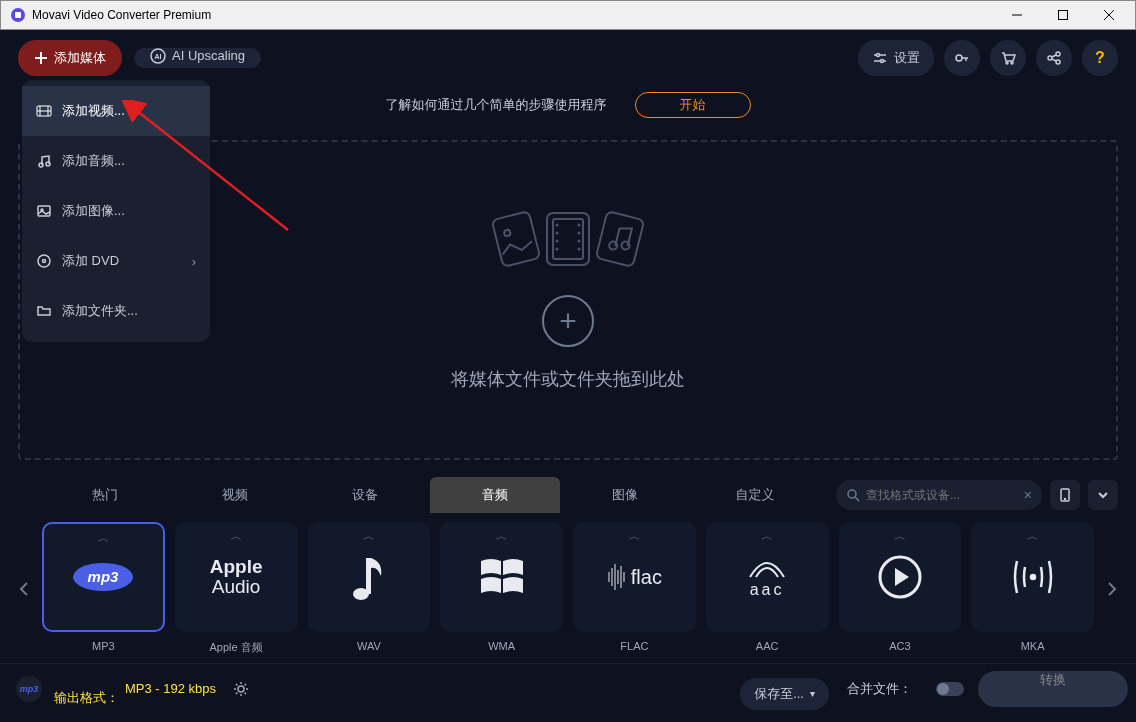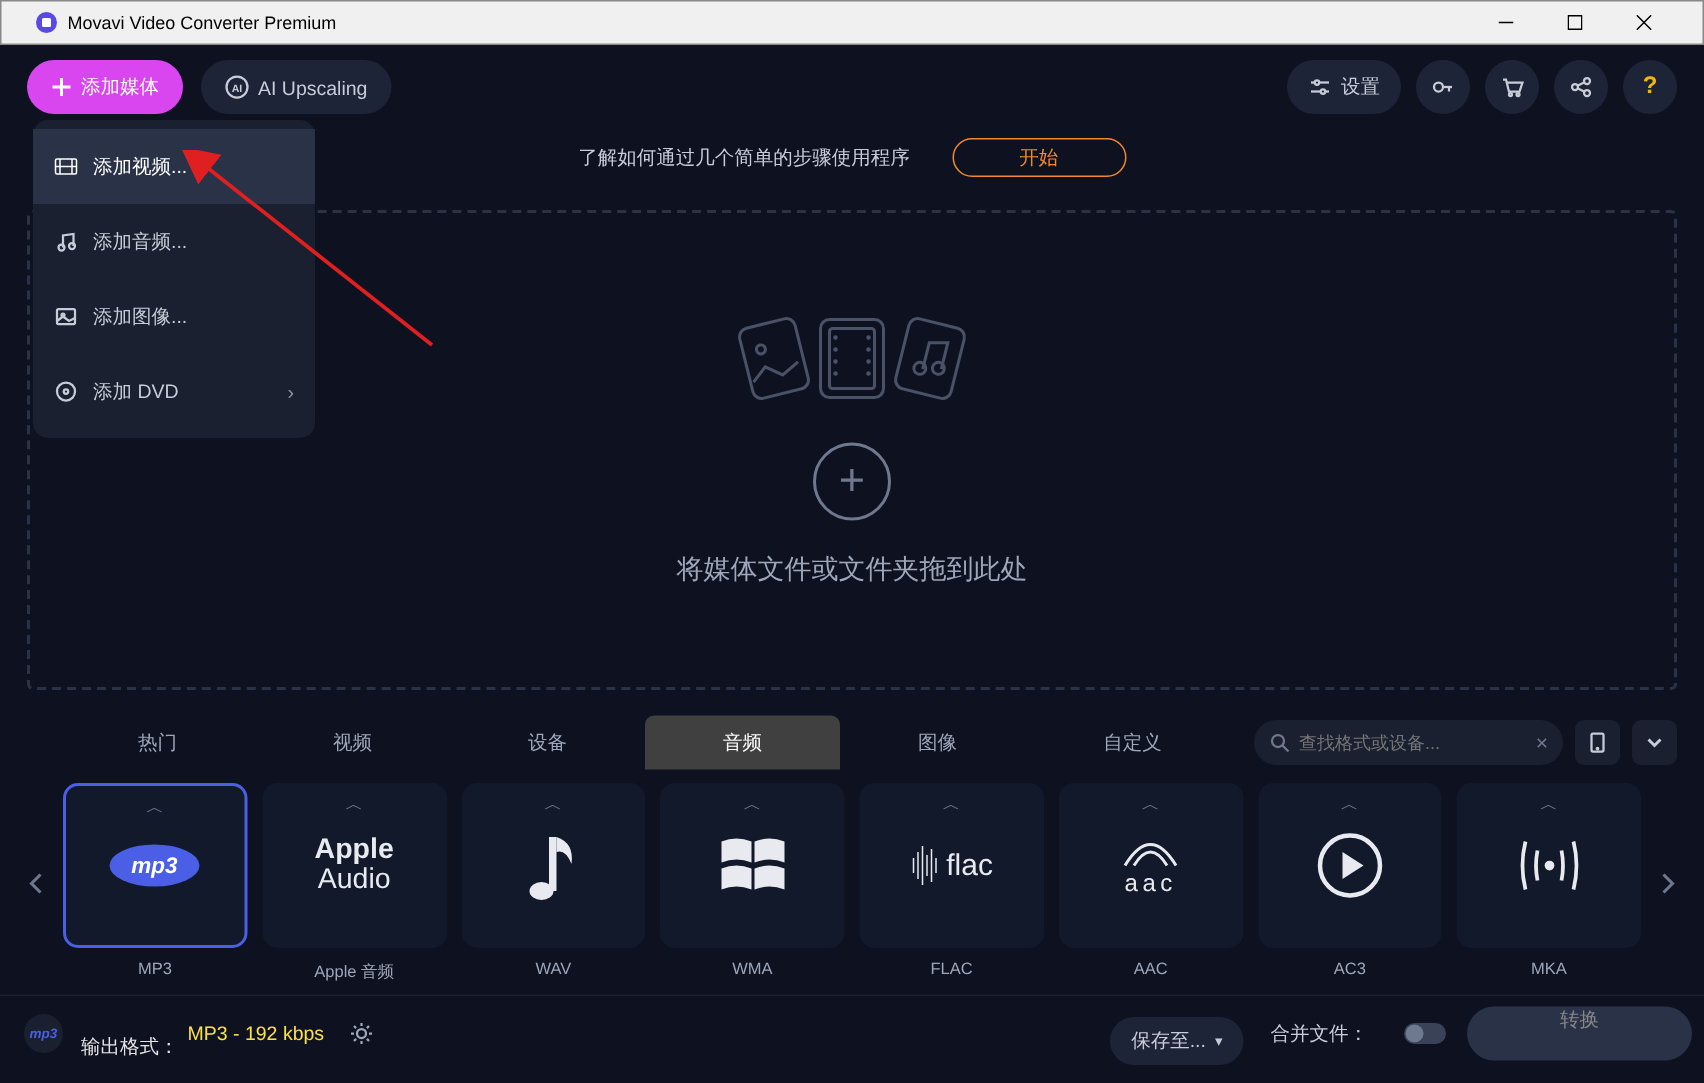--- a/index.html
+++ b/index.html
@@ -1,28 +1,28 @@
 <!DOCTYPE html>
 <html><head>
 <meta charset="utf-8">
 <style>
 *{box-sizing:border-box;margin:0;padding:0;font-family:"Microsoft YaHei",Arial,sans-serif;}
 html,body{width:1136px;height:722px;overflow:hidden;}
 body{background:#0e1220;color:#c8ccd8;font-size:13px;}
 
 
-.titlebar{height:30px;background:#f0f0f0;color:#000;display:flex;align-items:center;padding:0 16px;border:1px solid #888;}
+.titlebar{height:30px;background:#f0f0f0;color:#000;display:flex;align-items:center;padding:0 3px;border:1px solid #888;}
 .titlebar .logo{width:16px;height:16px;margin:0 6px;}
 .titlebar .title{flex:1;font-size:12px;}
 .titlebar .winbtn{width:46px;height:29px;display:flex;align-items:center;justify-content:center;}
 
 
 .toolbar{height:56px;display:flex;align-items:center;padding:0 18px;}
-.btn-add{background:#d946ef;color:#fff;height:36px;border-radius:18px;padding:0 16px;display:flex;align-items:center;gap:6px;font-size:13px;}
-.btn-ai{height:36px;border-radius:18px;padding:0 16px;display:flex;align-items:center;gap:6px;background:#1e2438;color:#c8ccd8;margin-left:12px;}
+.btn-add{background:#7f1d1d;color:#fff;height:36px;border-radius:18px;padding:0 16px;display:flex;align-items:center;gap:6px;font-size:13px;}
+.btn-ai{height:20px;border-radius:18px;padding:0 16px;display:flex;gap:6px;background:#1e2438;color:#c8ccd8;margin-left:12px;}
 .toolbar .spacer{flex:1;}
 .icon-btn{width:36px;height:36px;border-radius:18px;background:#1e2438;display:flex;align-items:center;justify-content:center;margin-left:10px;color:#c8ccd8;}
 .settings-btn{width:auto;padding:0 14px;gap:6px;}
 .help-btn{color:#f5b800;font-weight:bold;font-size:16px;}
 
 
 .dropdown{position:absolute;left:22px;top:80px;width:188px;background:#1a2030;border-radius:10px;padding:6px 0;z-index:80;}
 .dropdown .item{height:50px;display:flex;align-items:center;padding:0 14px;gap:10px;color:#c8ccd8;text-align:right;}
 .dropdown .item.active{background:#2a3248;color:#fff;}
 .dropdown .item .arrow{margin-left:auto;color:#8e94a6;}
@@ -52,21 +52,21 @@
 .fcard{flex:1;display:flex;flex-direction:column;align-items:center;}
 .fcard .box{width:100%;height:110px;background:#12192b;border-radius:10px;display:flex;flex-direction:column;align-items:center;justify-content:center;position:relative;}
 .fcard.selected .box{border:2px solid #4a5fe5;}
 .fcard .chev{position:absolute;top:6px;left:0;right:0;text-align:center;color:#6e788e;font-size:12px;}
 .fcard .iconwrap{color:#e8eaf0;}
 .fcard .label{margin-top:8px;font-size:11px;color:#9ea6ba;}
 
 
 .bottombar{height:50px;display:flex;align-items:center;padding:0 8px 0 16px;border-top:1px solid #1a2030;}
 .bottombar .fmt-icon{width:26px;height:26px;border-radius:50%;background:#1a2030;display:flex;align-items:center;justify-content:center;margin-right:12px;color:#4a5fe5;font-size:10px;}
-.bottombar .fmt-label{color:#e5e5e5;margin-top:19px;}
+.bottombar .fmt-label{color:#fde047;margin-top:19px;}
 .bottombar .fmt-val{color:#fde047;margin-left:6px;font-weight:500;}
 .bottombar .gear{margin-left:16px;color:#9ea6ba;}
 .bottombar .spacer{flex:1;}
 .pill{height:32px;border-radius:16px;background:#1e2438;display:flex;align-items:center;padding:0 14px;gap:6px;margin-left:10px;margin-top:10px;}
 .toggle{width:28px;height:14px;border-radius:7px;background:#3a4258;position:relative;}
 .toggle::after{content:"";position:absolute;width:12px;height:12px;border-radius:50%;background:#6e788e;left:1px;top:1px;}
 .convert-btn{height:36px;width:150px;border-radius:18px;background:#2a3248;color:#888;display:flex;align-items:flex-start;justify-content:center;margin-left:14px;}
 
 
 .anno-arrow{position:absolute;left:118px;top:100px;z-index:90;pointer-events:none;}
@@ -201,20 +201,28 @@
   </div>
   <div class="item">
     <span>
         <svg width="16" height="16" viewBox="0 0 16 16" stroke="#c8ccd8" fill="none" stroke-width="1.5">
           <circle cx="8" cy="8" r="6"></circle>
           <circle cx="8" cy="8" r="1.5"></circle>
         </svg>
       </span>
     <span>添加 DVD</span>
     <span class="arrow">›</span>
+  </div>
+  <div class="item">
+    <span>
+        <svg width="16" height="16" viewBox="0 0 16 16" stroke="#c8ccd8" fill="none" stroke-width="1.5">
+          <path d="M2 4h4l1 2h7v6H2z"></path>
+        </svg>
+      </span>
+    <span>添加文件夹...</span>
   </div>
 </div>
 
 <svg class="anno-arrow" width="180" height="140">
   <defs>
       <marker id="ah" markerWidth="10" markerHeight="10" refX="2" refY="5" orient="auto">
         <path d="M0,0 L10,5 L0,10 z" fill="#e02020"></path>
       </marker>
     </defs>
   <line x1="170" y1="130" x2="18" y2="10" stroke="#e02020" stroke-width="2.5" marker-end="url(#ah)"></line>

